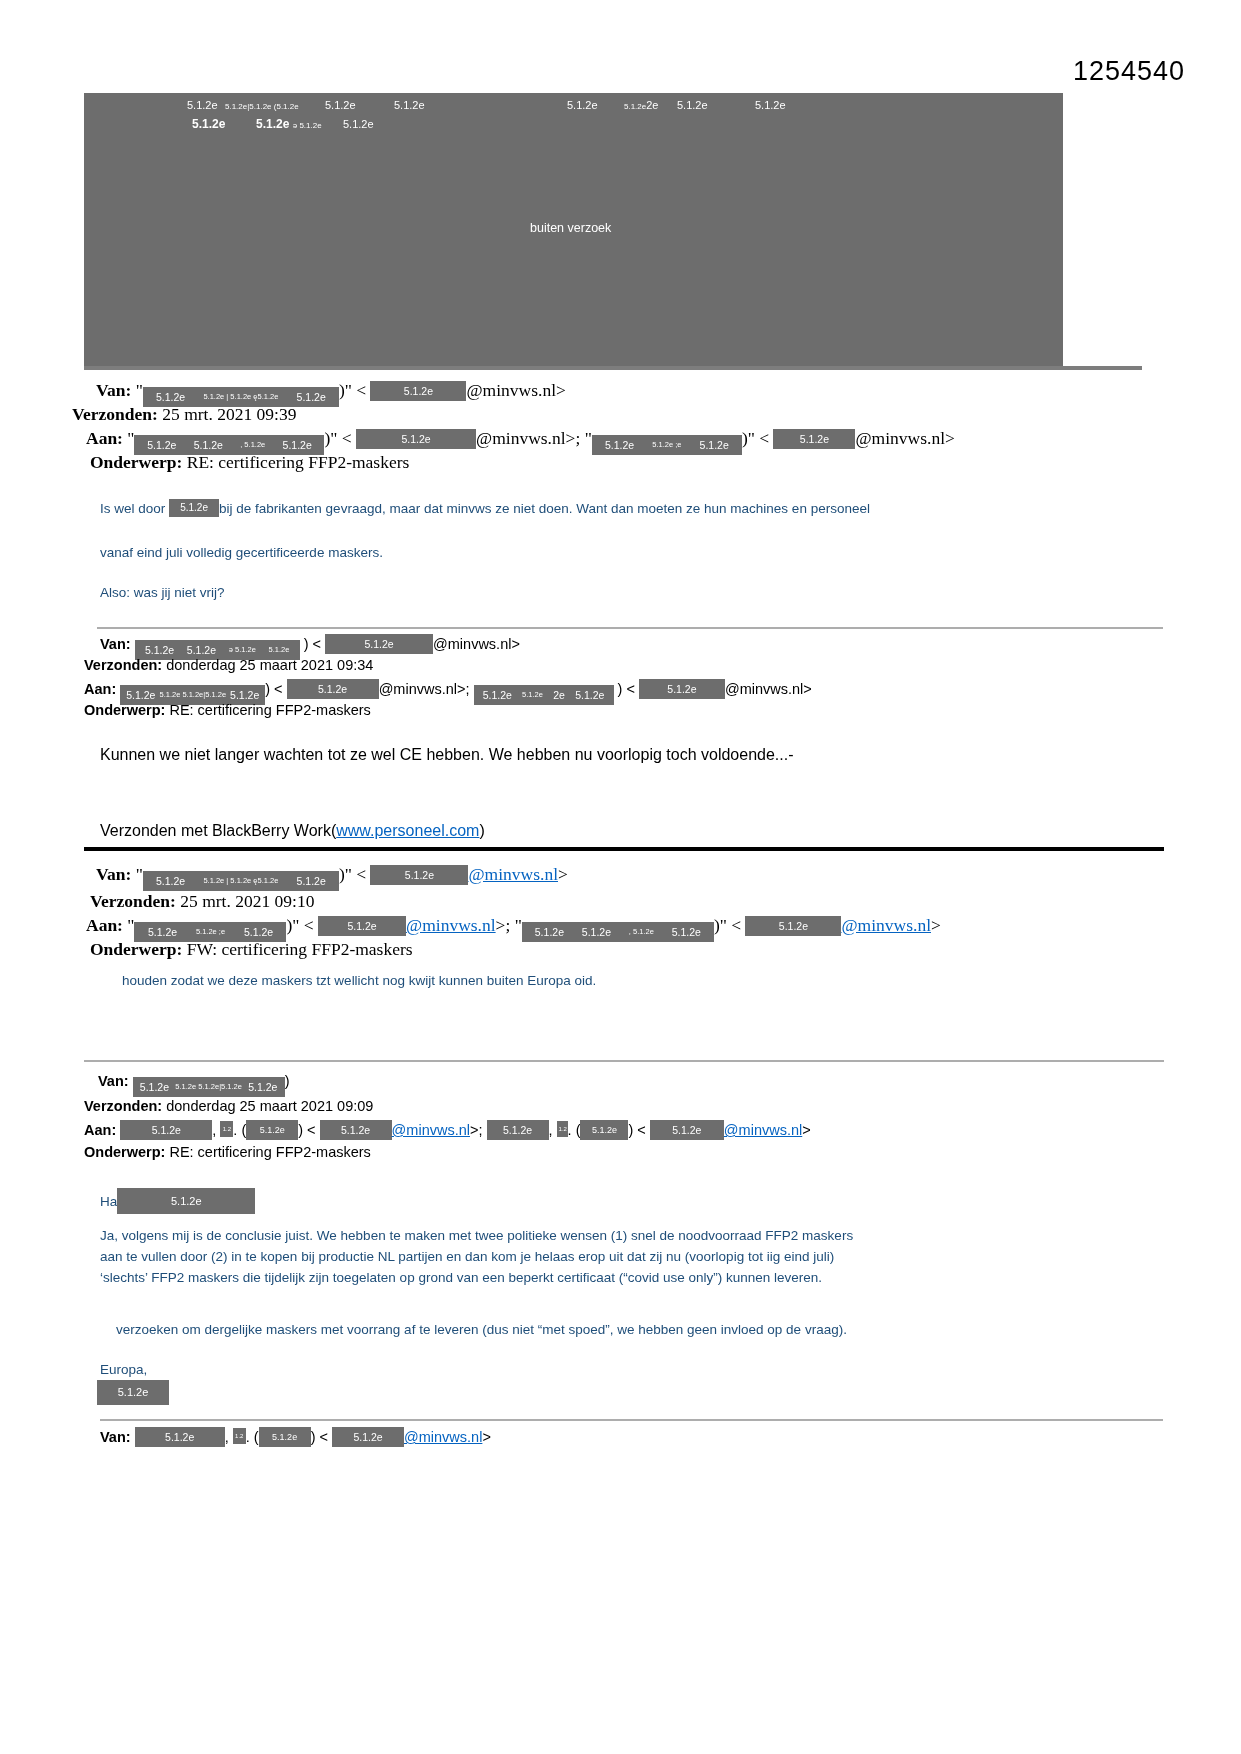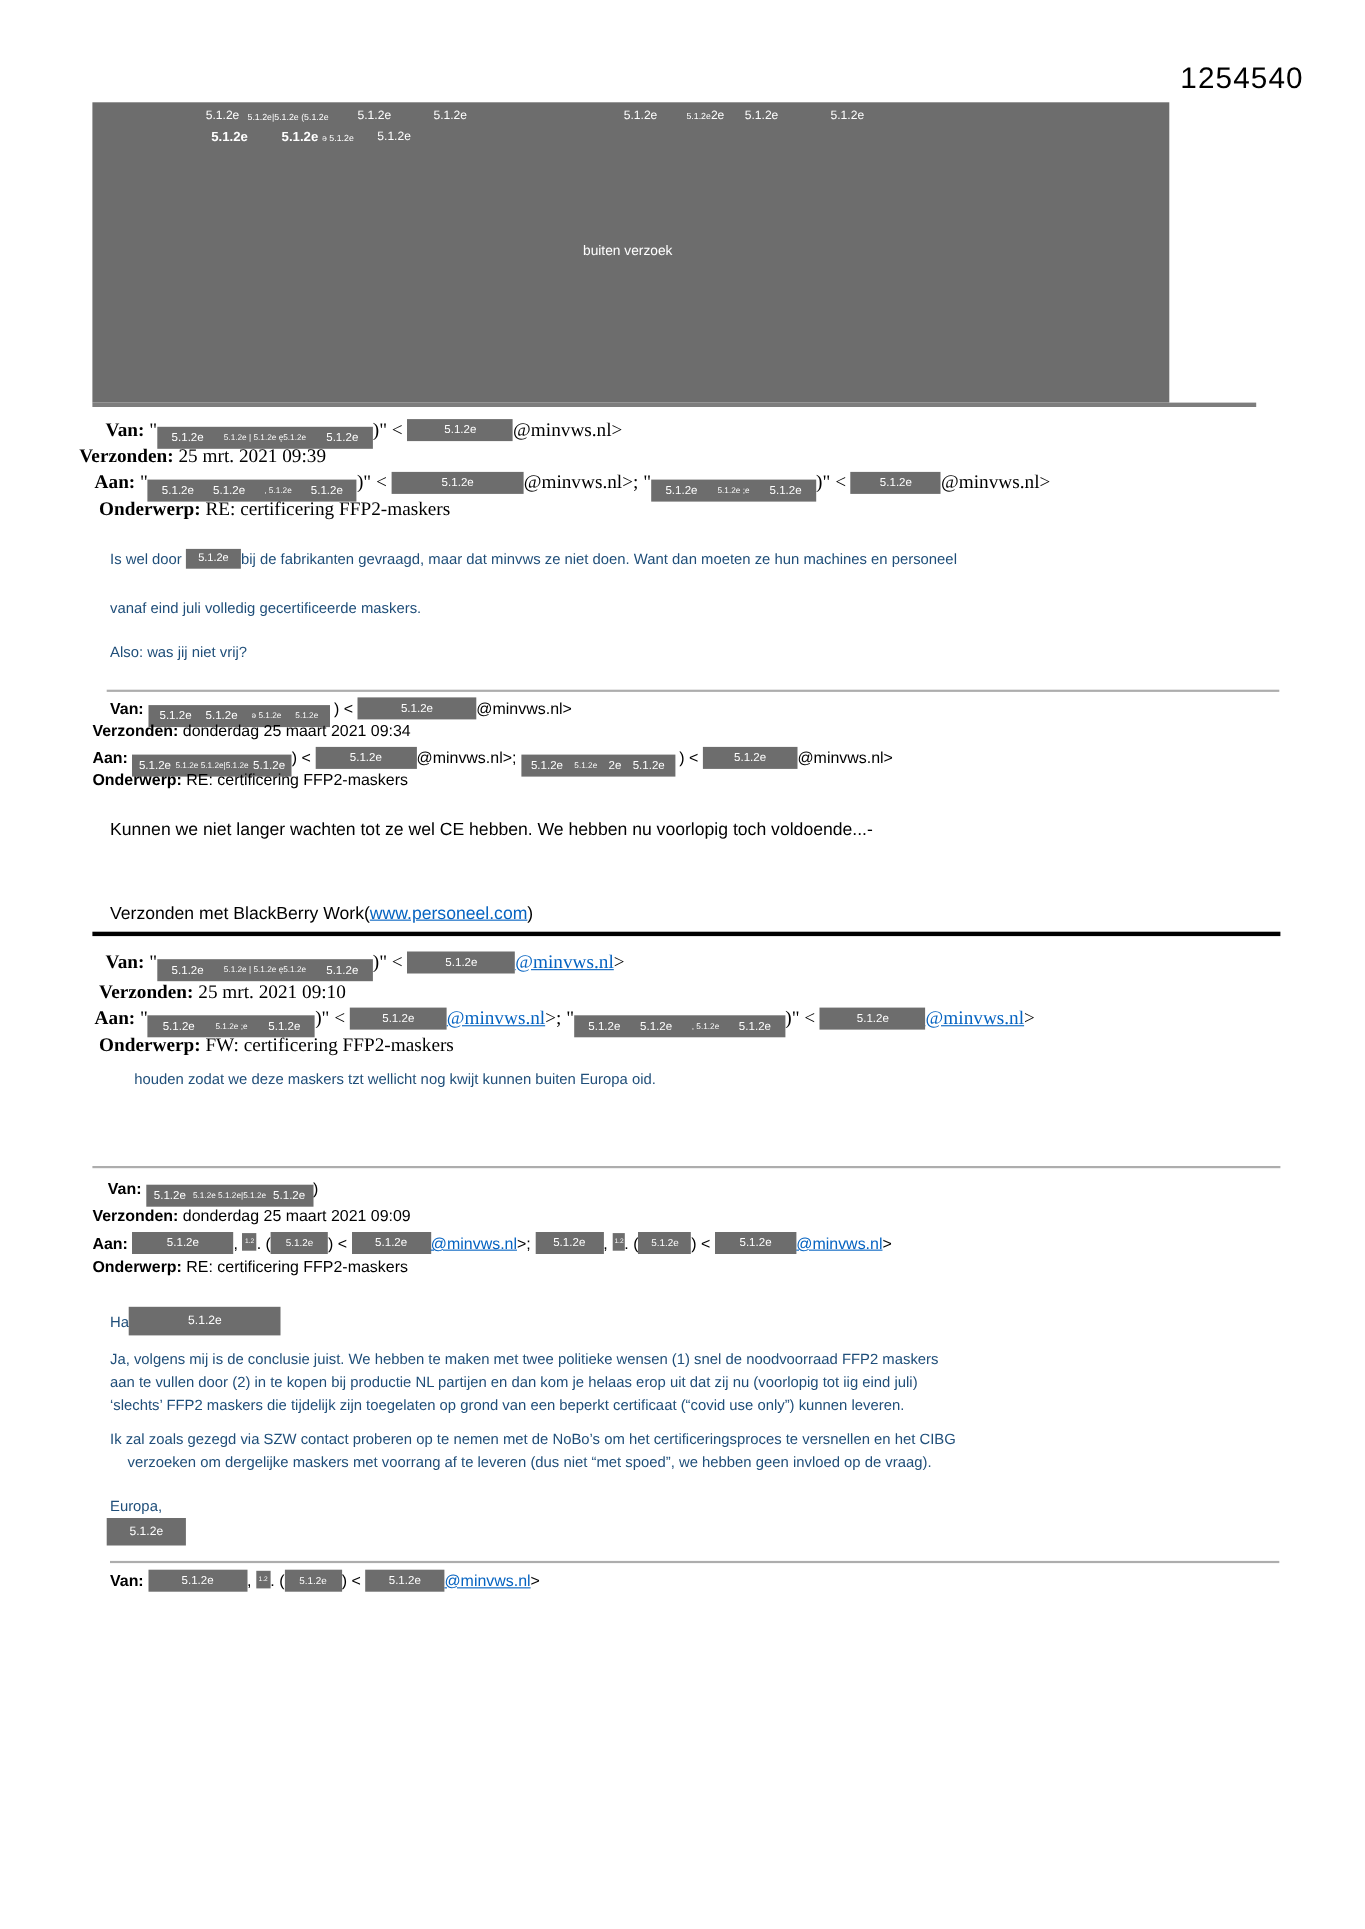--- a/index.html
+++ b/index.html
@@ -215,21 +215,20 @@
     <b>Onderwerp:</b>
     <span>RE: certificering FFP2-maskers</span>
   </div>
 
   <div class="abs blue" style="left:100px;top:1188px;">
     <span>Ha</span><span class="rx bigbox" style="width:138px;">5.1.2e</span>
   </div>
   <div class="abs blue" style="left:100px;top:1228px;">Ja, volgens mij is de conclusie juist. We hebben te maken met twee politieke wensen (1) snel de noodvoorraad FFP2 maskers</div>
   <div class="abs blue" style="left:100px;top:1249px;">aan te vullen door (2) in te kopen bij productie NL partijen en dan kom je helaas erop uit dat zij nu (voorlopig tot iig eind juli)</div>
   <div class="abs blue" style="left:100px;top:1270px;">‘slechts’ FFP2 maskers die tijdelijk zijn toegelaten op grond van een beperkt certificaat (“covid use only”) kunnen leveren.</div>
-  <div class="abs blue" style="left:100px;top:1301px;">Ik zal zoals gezegd via SZW contact proberen op te nemen met de NoBo’s om het certificeringsproces te versnellen en het CIBG</div>
   <div class="abs blue" style="left:100px;top:1322px;margin-left:16px;">verzoeken om dergelijke maskers met voorrang af te leveren (dus niet “met spoed”, we hebben geen invloed op de vraag).</div>
   <div class="abs blue" style="left:100px;top:1362px;">Europa,</div>
   <div class="abs" style="left:97px;top:1380px;">
     <span class="rx bigbox" style="width:72px;height:25px;line-height:25px;vertical-align:0;">5.1.2e</span>
   </div>
 
   <div class="thin-rule" style="left:100px;top:1419px;width:1063px;"></div>
 
   <div class="abs sanshdr" style="left:100px;top:1427px;">
     <b>Van:</b>

